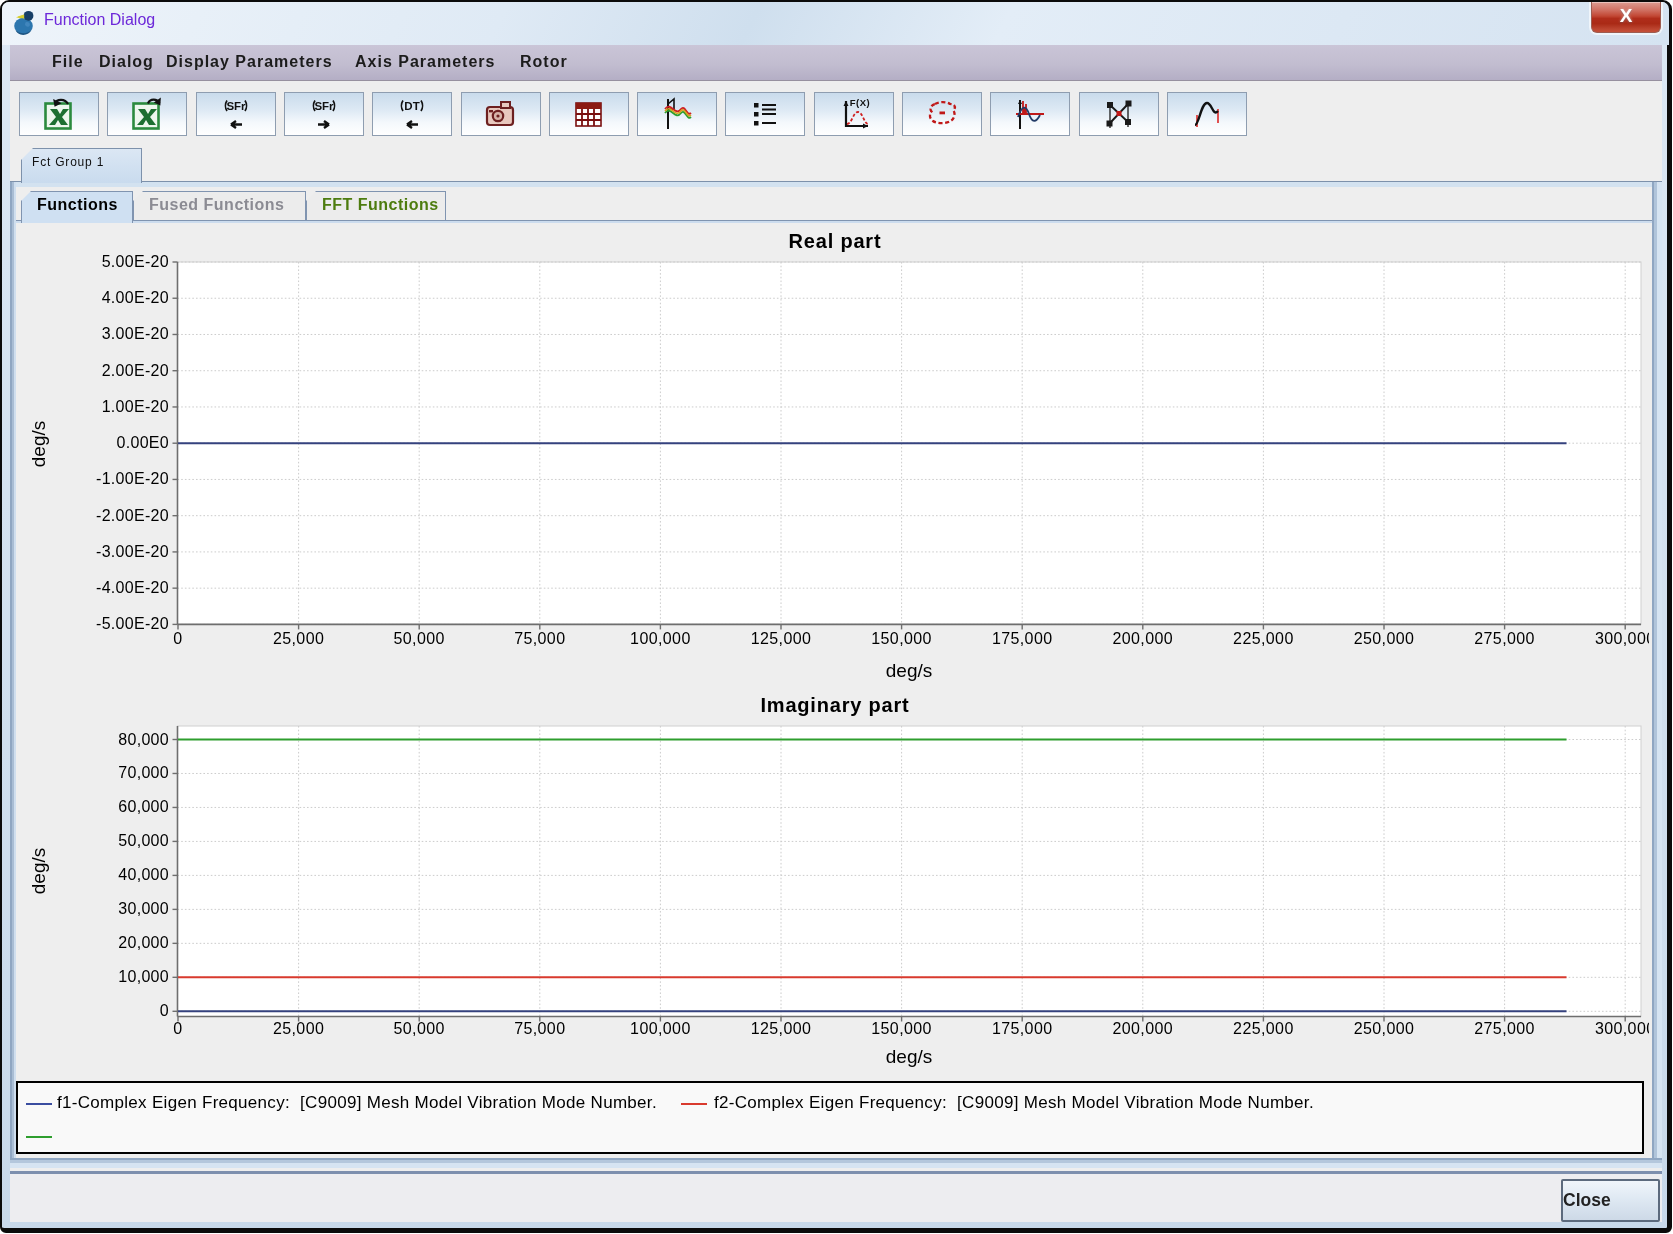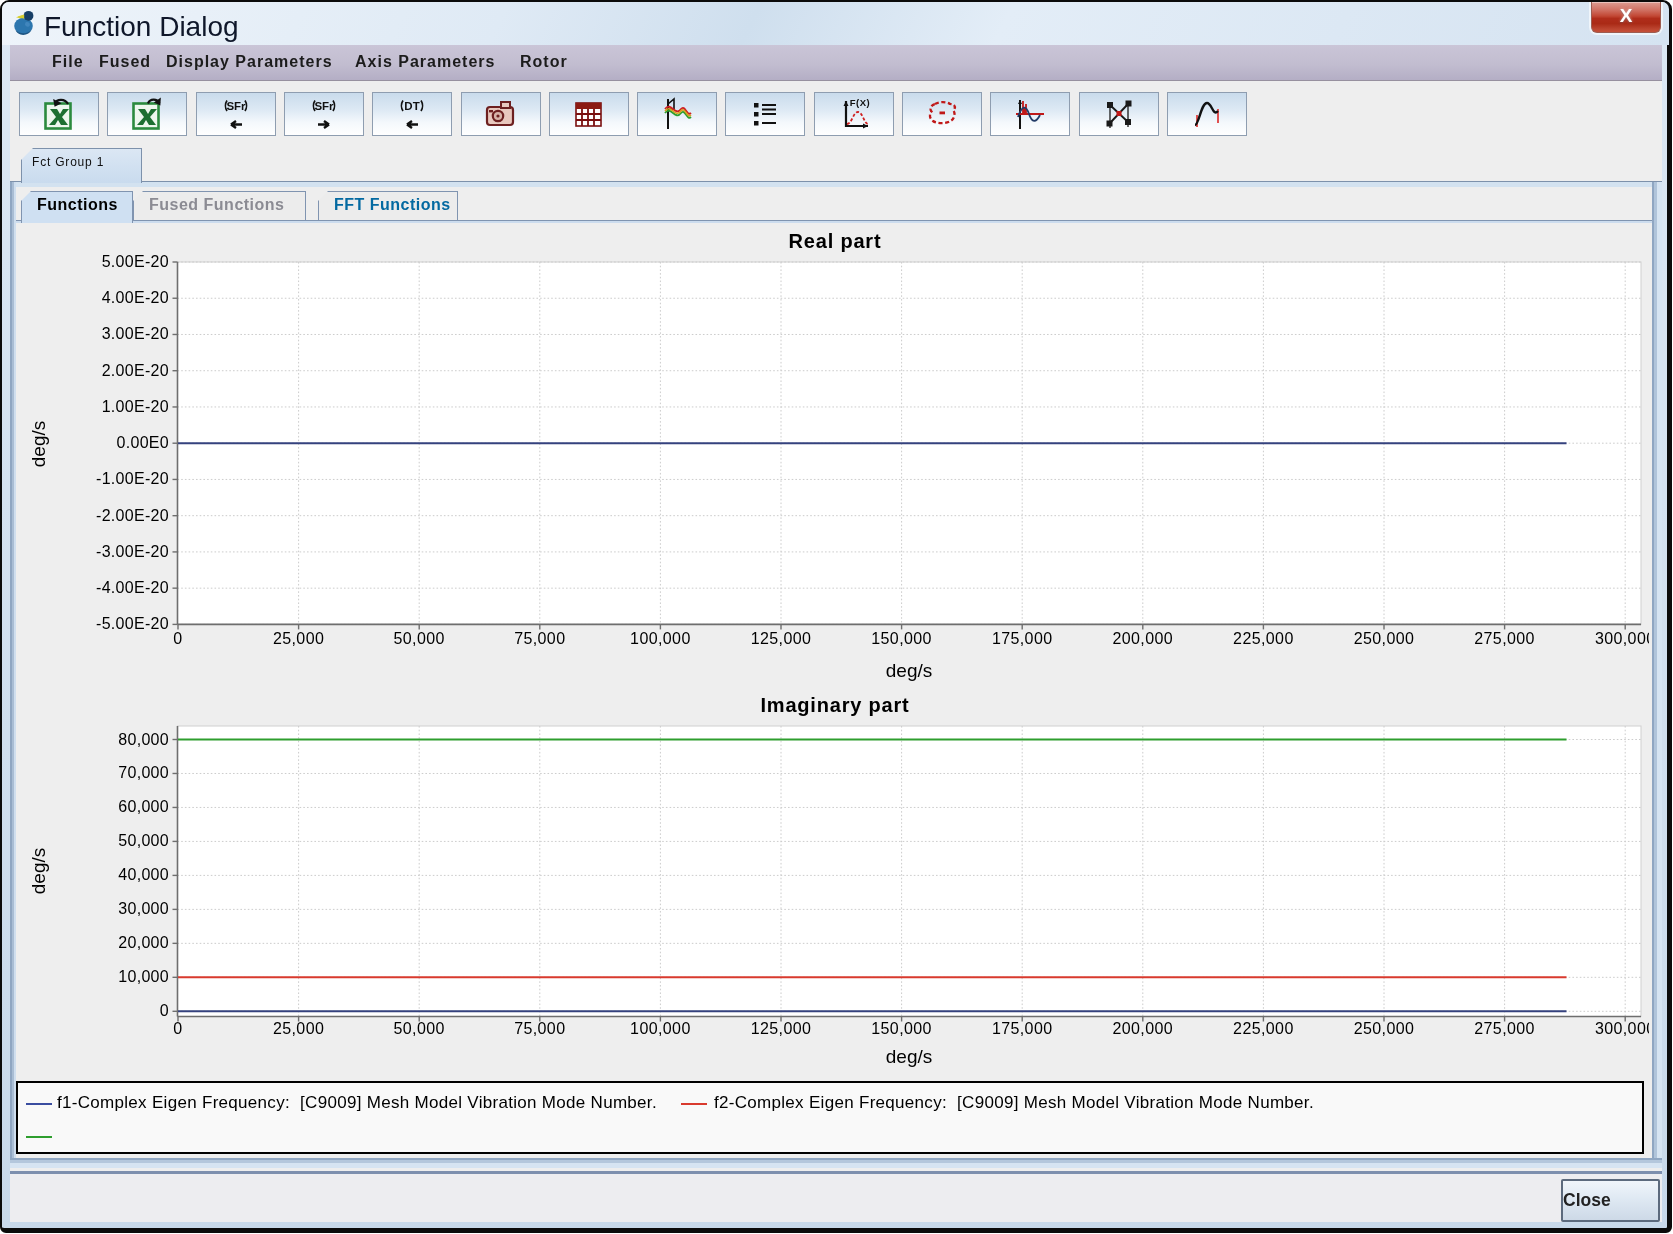--- a/index.html
+++ b/index.html
@@ -2,21 +2,21 @@
 <html><head>
 <meta charset="utf-8">
 <style>
 html,body{margin:0;padding:0;width:1673px;height:1234px;overflow:hidden;background:#fff;
   font-family:"Liberation Sans",sans-serif;}
 #win{position:absolute;left:0;top:0;width:1672px;height:1233px;box-sizing:border-box;
   border:solid #0b0b0b;border-width:2px 5px 5px 2px;border-radius:9px 9px 6px 6px;
   background:linear-gradient(to bottom,#dce8f4,#c8d9ea);}
 #titlebar{position:absolute;left:2px;top:2px;width:1667px;height:43px;border-radius:7px 7px 0 0;
   background:linear-gradient(115deg,#eef4fa 0%,#dfeaf5 30%,#cfdfee 45%,#e3edf7 60%,#d5e3f1 100%);}
-#title{position:absolute;left:44px;top:11px;font-size:28px;color:#0f172a;}
+#title{position:absolute;left:44px;top:11px;font-size:16px;color:#6d28d9;}
 #closering{position:absolute;left:1589px;top:2px;width:74px;height:33px;
   background:rgba(255,255,255,.6);border-radius:0 0 8px 8px;}
 #closebtn{position:absolute;left:1591px;top:2px;width:70px;height:31px;box-sizing:border-box;
   border:1px solid #9d5c50;border-top:none;border-radius:0 0 6px 6px;
   background:linear-gradient(to bottom,#dd9c92 0%,#cf6e60 28%,#c24734 47%,#b02d1b 55%,#aa2a16 72%,#bc4530 90%,#c65038 100%);
   box-shadow:inset 0 1px 0 rgba(255,255,255,.4);}
 #closebtn span{position:absolute;left:0;right:0;top:3px;text-align:center;color:#fff;
   font-weight:bold;font-size:19px;text-shadow:0 0 3px rgba(255,255,255,.6),0 1px 2px rgba(60,0,0,.6);}
 #contentpane{position:absolute;left:10px;top:45px;width:1652px;height:1126px;background:#eeeeee;}
 #menubar{position:absolute;left:10px;top:45px;width:1652px;height:36px;box-sizing:border-box;
@@ -41,22 +41,22 @@
 #rightstripe{position:absolute;left:1652px;top:182px;width:10px;height:986px;
   background:linear-gradient(to right,#8fa6c2 0 2px,#b0c4da 2px 5px,#d6e4f2 5px);}
 #bottomstripe{position:absolute;left:10px;top:1158px;width:1652px;height:10px;
   background:linear-gradient(to bottom,#8fa6c2 0 2px,#b4c7dc 2px 5px,#d6e4f2 5px);}
 .itab{position:absolute;top:191px;height:32px;box-sizing:border-box;border:1px solid #8094b0;
   font-weight:bold;font-size:16px;letter-spacing:0.5px;}
 #itab1{left:21px;width:112px;background:#cfe0f2;border-bottom:none;z-index:3;
   clip-path:polygon(0 10px,10px 0,100% 0,100% 100%,0 100%);}
 #itab2{left:133px;width:173px;height:30px;background:#ececec;color:#8b8b93;
   clip-path:polygon(0 10px,10px 0,100% 0,100% 100%,0 100%);}
-#itab3{left:306px;width:140px;height:30px;background:#ececec;color:#0369a1;
-  clip-path:polygon(0 10px,10px 0,100% 0,100% 100%,0 100%);margin-left:12px;}
+#itab3{left:306px;width:140px;height:30px;background:#ececec;color:#4d7c0f;
+  clip-path:polygon(0 10px,10px 0,100% 0,100% 100%,0 100%);}
 .itab span{position:absolute;left:15px;top:4px;}
 #itabline{position:absolute;left:16px;top:220px;width:1636px;height:3px;background:linear-gradient(to bottom,#8094b0 1px,#ccdcee 1px);z-index:2;}
 #legend{position:absolute;left:16px;top:1081px;width:1628px;height:73px;box-sizing:border-box;
   border:2px solid #000;background:#f9f9f9;font-size:17px;letter-spacing:0.3px;color:#000;z-index:4;padding-left:25px;}
 #bottombar{position:absolute;left:10px;top:1171px;width:1652px;height:48px;
   background:#ededf0;border-top:3px solid #7d8fae;box-sizing:content-box;}
 #closebtn2{position:absolute;left:1561px;top:1179px;width:99px;height:43px;box-sizing:border-box;
   border:2px solid #5c6a7d;border-radius:2px;z-index:5;
   background:linear-gradient(to bottom,#f0f5fa 0%,#dfe9f3 45%,#cdd9e7 100%);
   font-weight:bold;font-size:17.5px;color:#222;line-height:38px;}
@@ -74,21 +74,21 @@
 <path d="M12.5 13.5 C15 12.4 17.5 13.8 16.8 16.5 C15.5 18.6 12.3 17.8 12 15.3 Z" fill="#4186bd"></path>
 </svg>
 <div id="title">Function Dialog</div>
 <div id="closering"></div>
 <div id="closebtn">
     <span>X</span>
   </div>
 <div id="contentpane"></div>
 <div id="menubar">
   <span style="left:10px">File</span>
-  <span style="left:57px">Fused</span>
+  <span style="left:57px">Dialog</span>
   <span style="left:124px">Display Parameters</span>
   <span style="left:313px">Axis Parameters</span>
   <span style="left:478px">Rotor</span>
 </div>
 <div id="toolbar">
     <div class="tbtn" style="left:9.0px">
       <svg width="40" height="38" viewBox="0 0 40 38">
         <g>
 <rect x="6.5" y="8.5" width="25" height="25" fill="#eef7ee" stroke="#2b8a3e" stroke-width="2.6"></rect>
 <path d="M11 14 L18 14 L21 19 L24 14 L30 14 L23 22 L29 30 L22 30 L19 25 L16 30 L10 30 L17 22 Z" fill="#1d6f31" stroke="none"></path>

